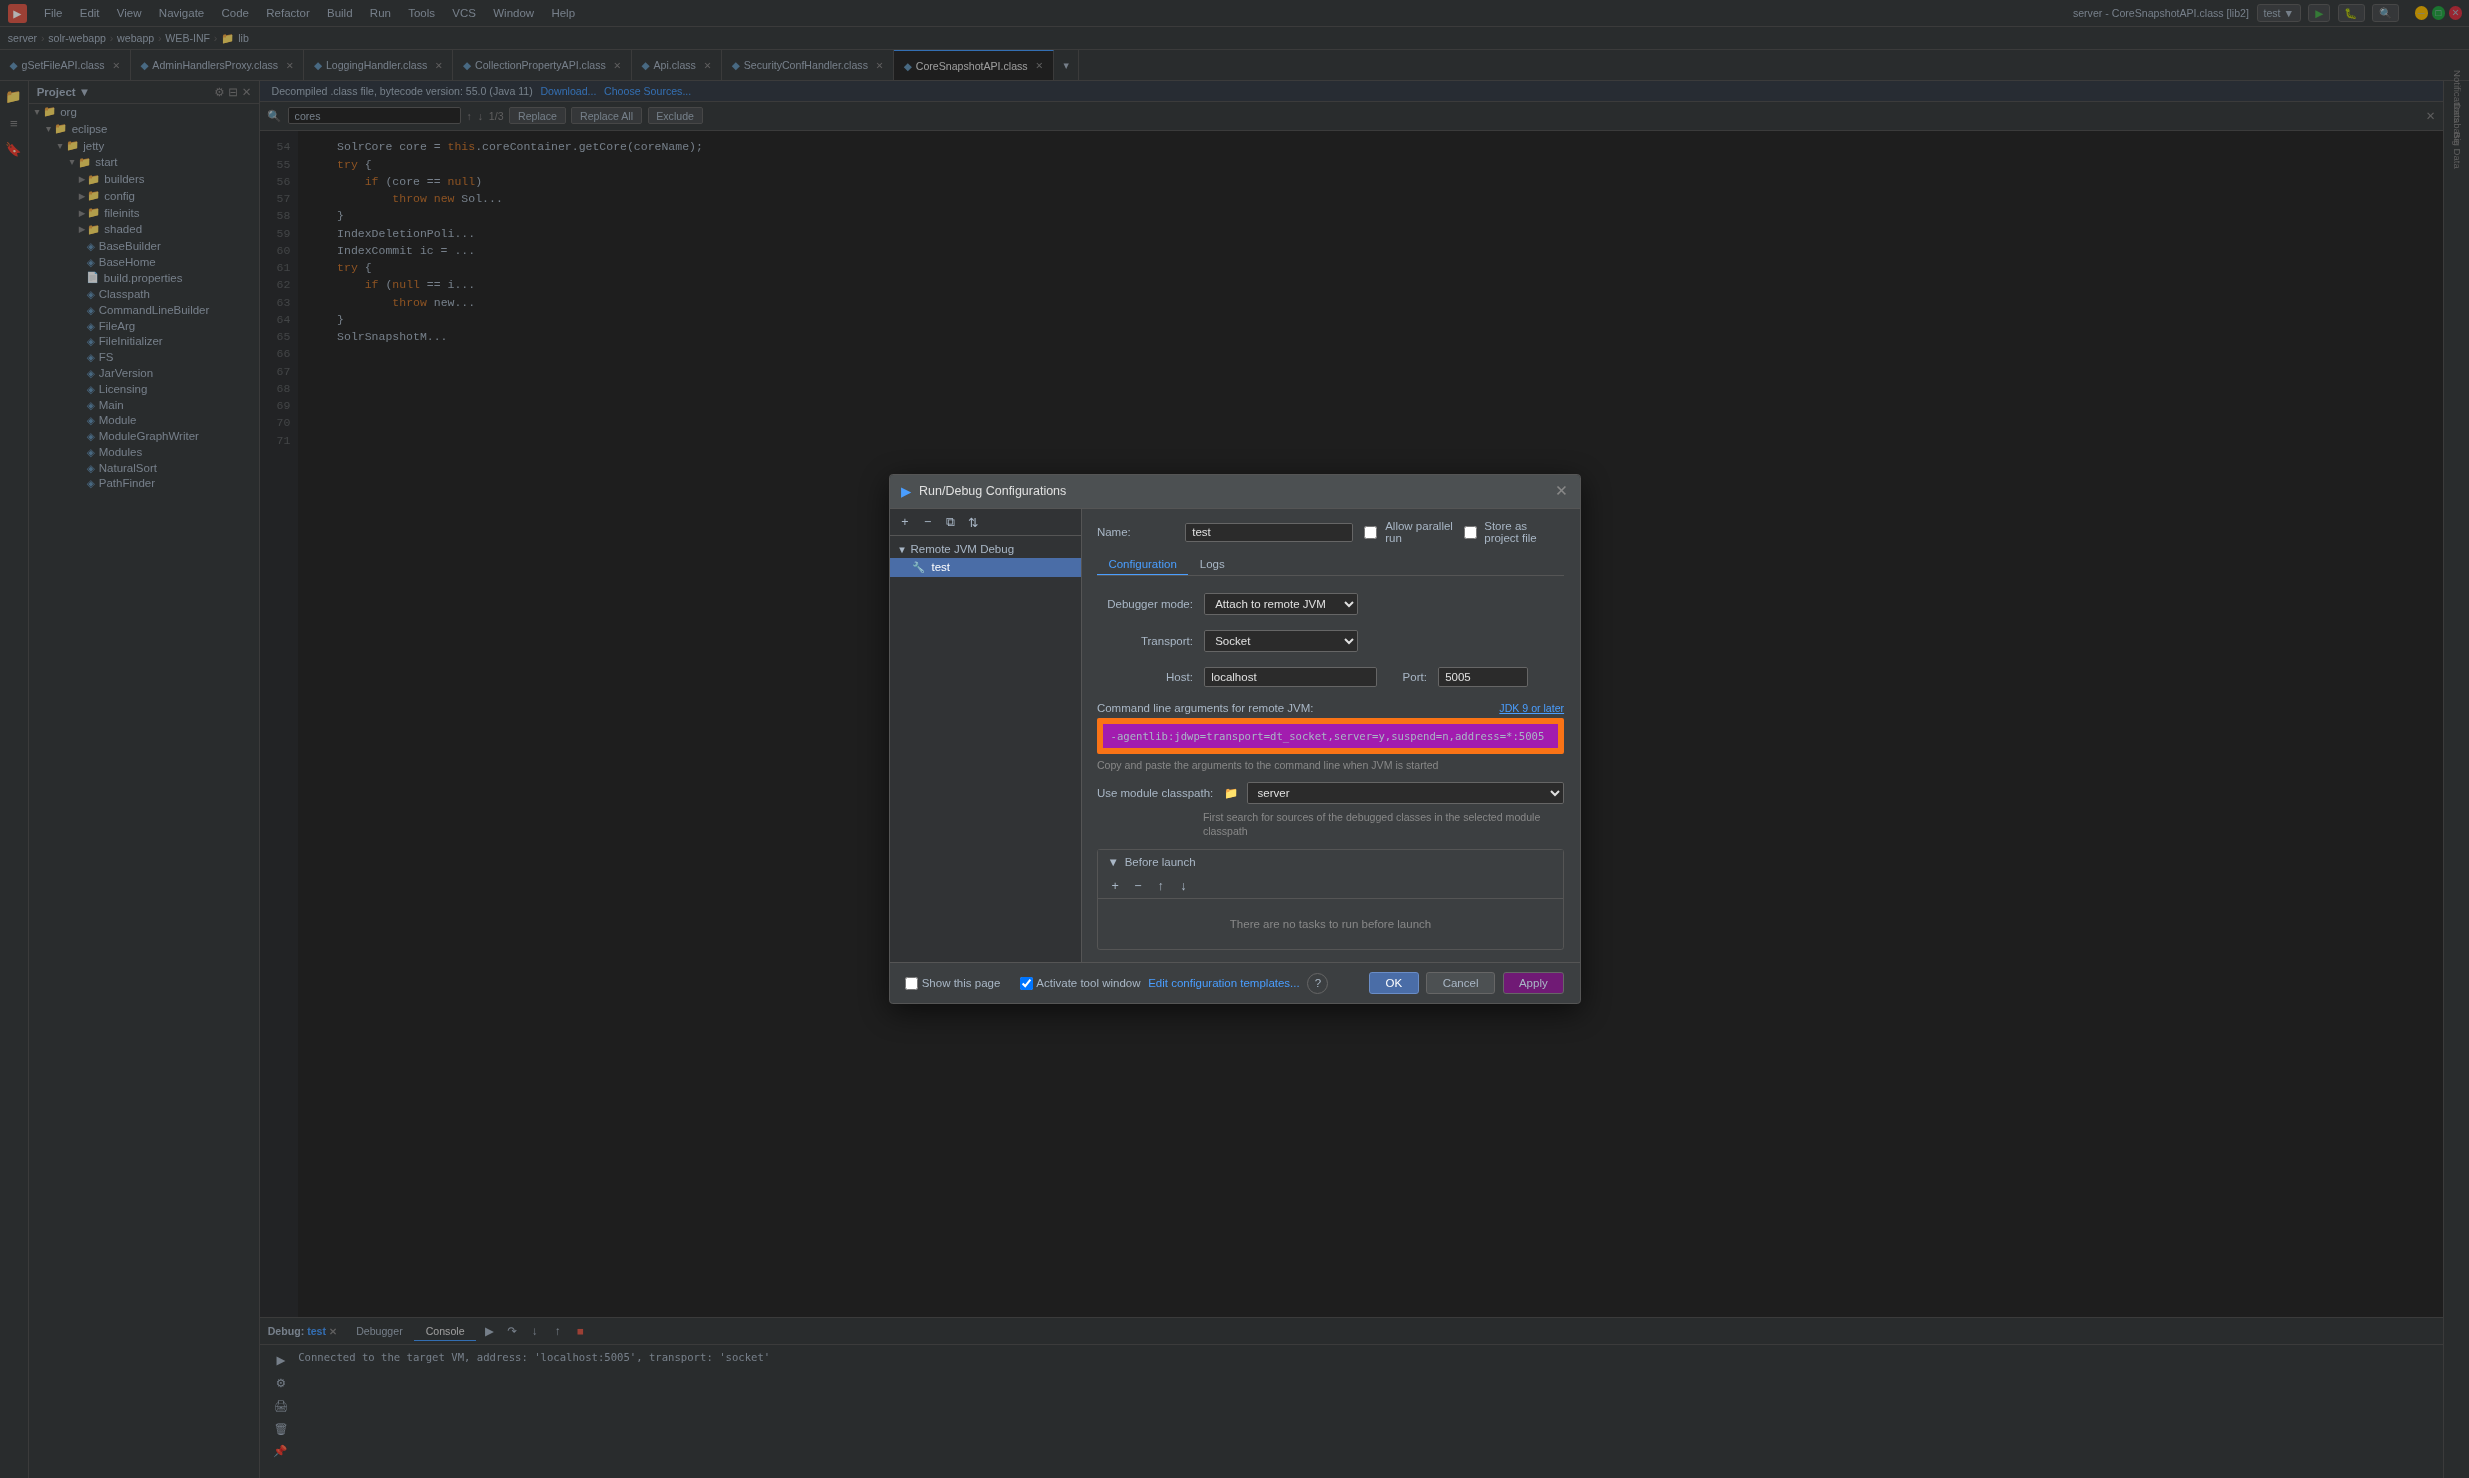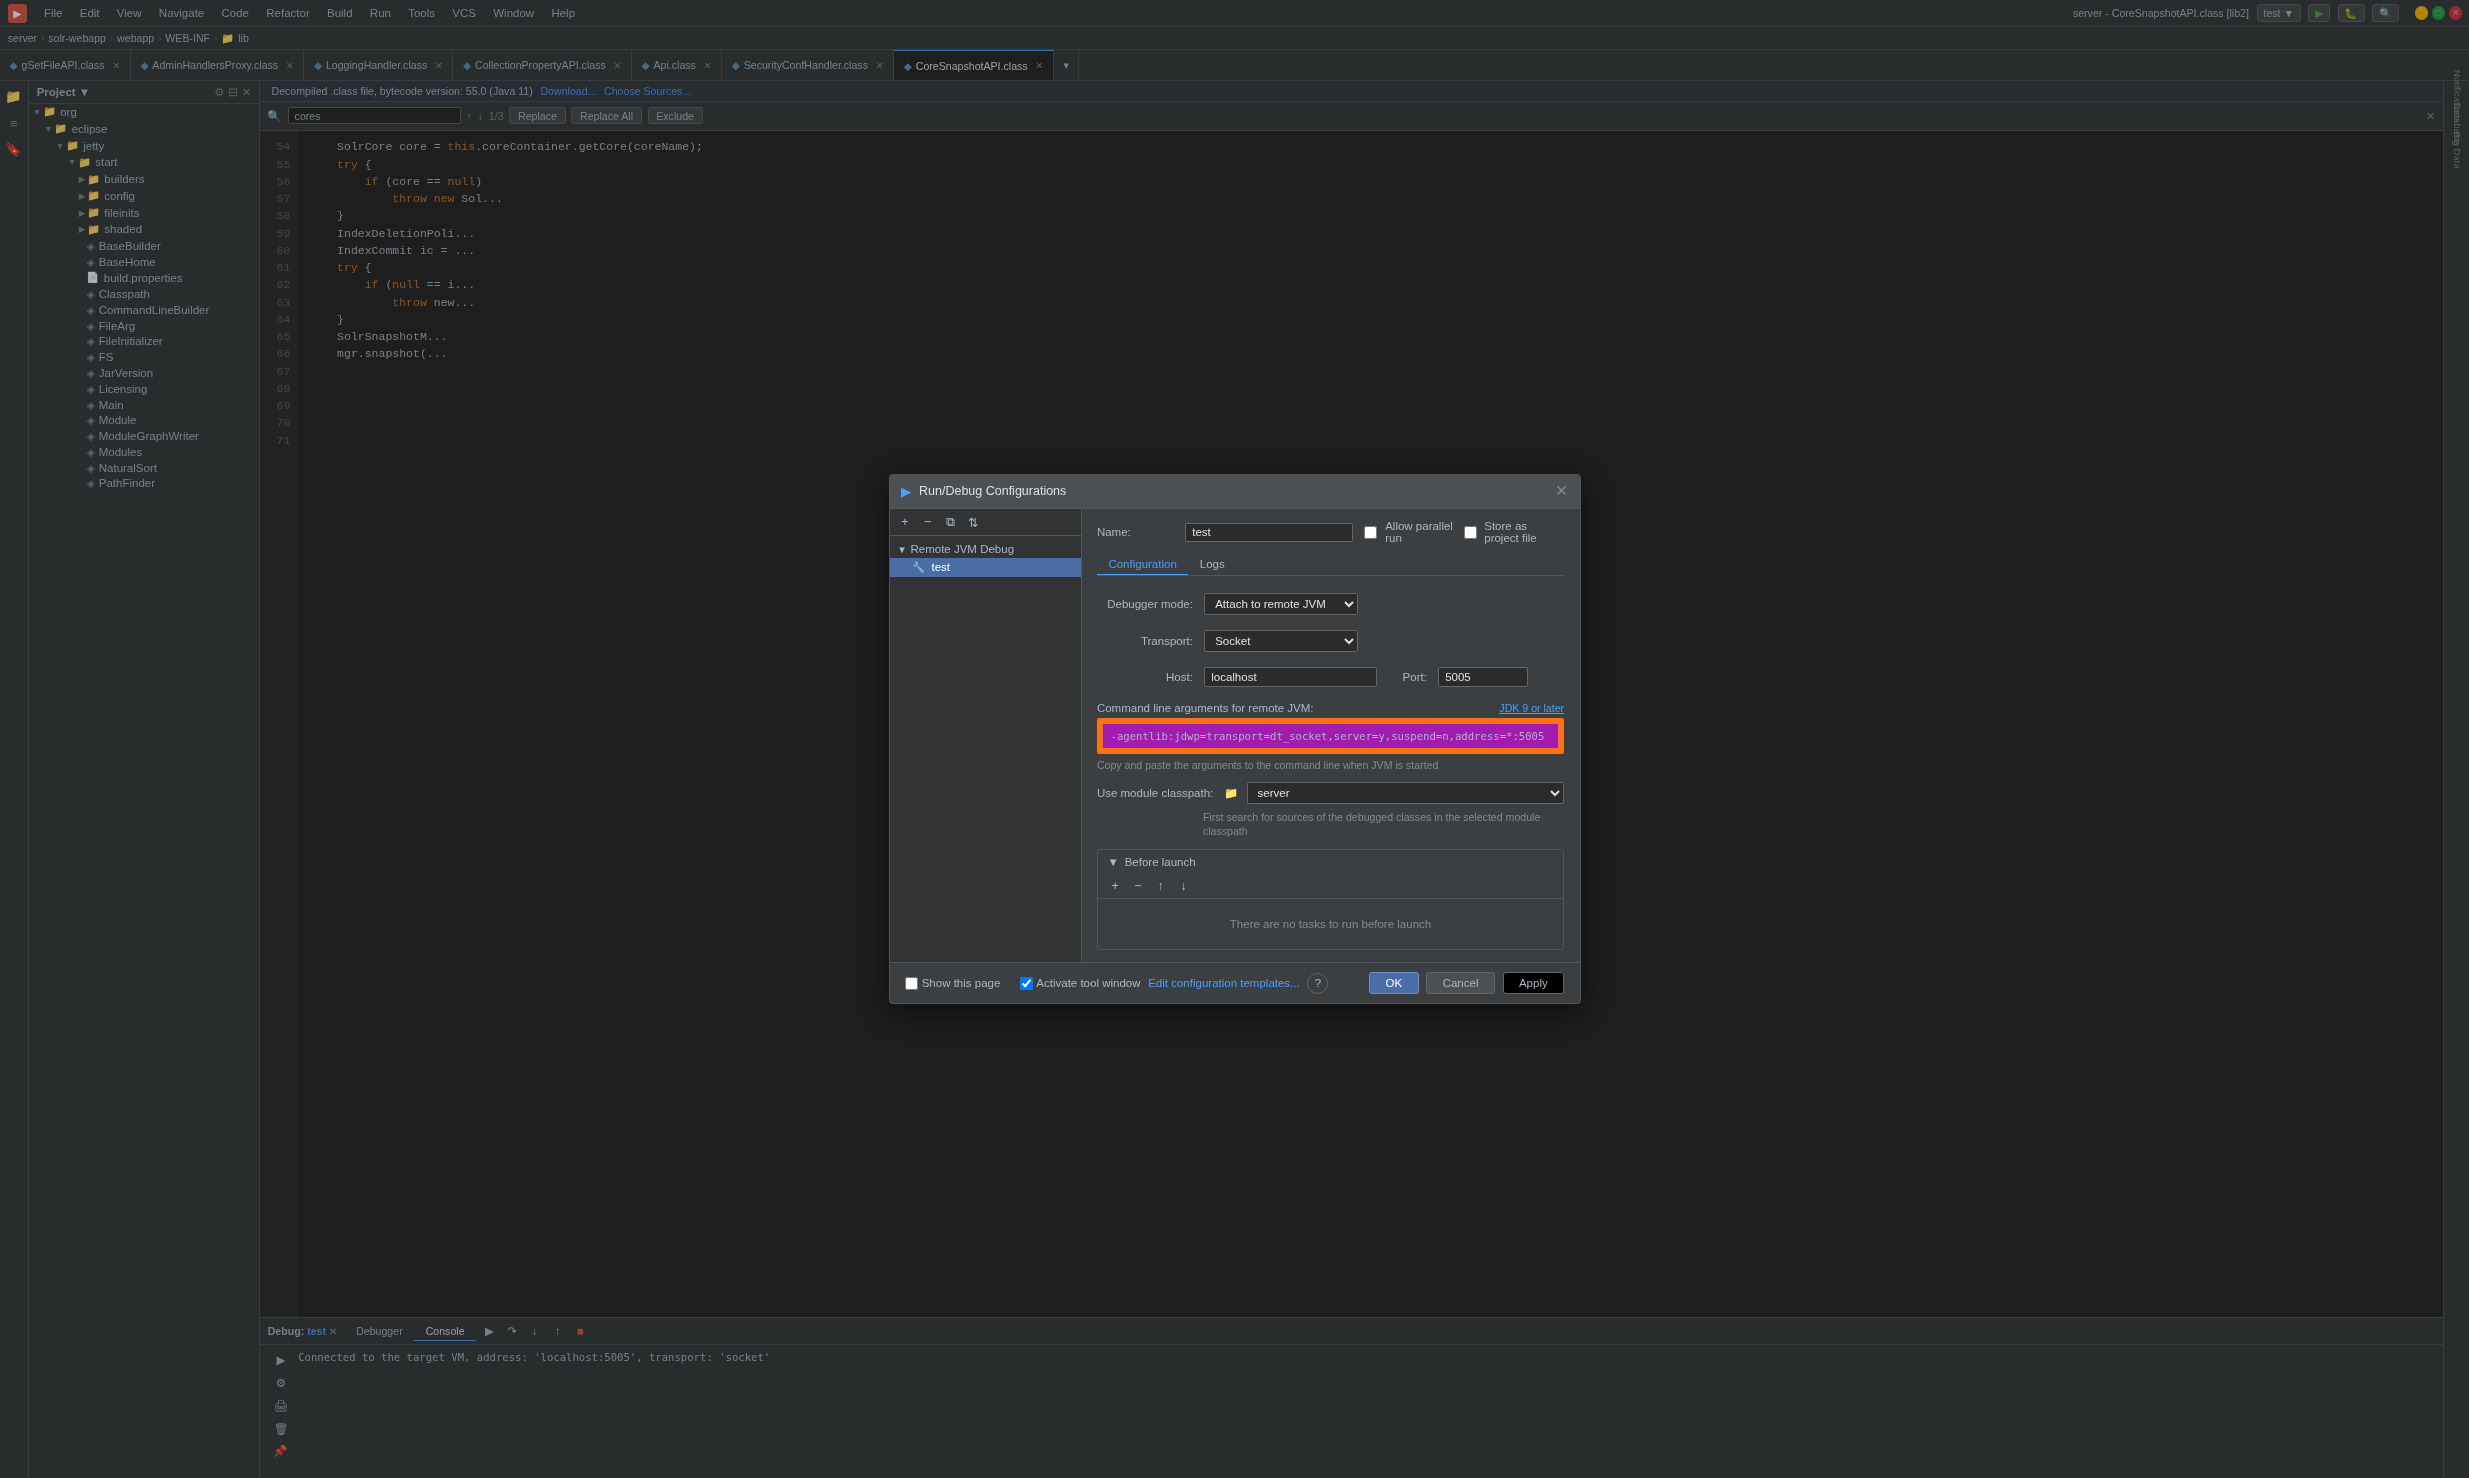--- a/index.html
+++ b/index.html
@@ -514,21 +514,21 @@
       padding: 3.8px 15.4px;
       background: #4c5052;
       border: 1px solid #666;
       color: #a9b7c6;
       border-radius: 2.9px;
       cursor: pointer;
       font-size: 11.5px;
     }
     .btn-apply {
       padding: 3.8px 15.4px;
-      background: #000000;
+      background: #701a75;
       border: 1px solid #666;
       color: #a9b7c6;
       border-radius: 2.9px;
       cursor: pointer;
       font-size: 11.5px;
     }
     .help-btn {
       width: 21px; height: 21px;
       border: 1px solid #666;
       border-radius: 50%;
@@ -848,21 +848,20 @@
           <div class="code-line"></div>
           <div class="code-line"><span class="cls">    IndexDeletionPoli...</span></div>
           <div class="code-line"><span class="cls">    IndexCommit ic = ...</span></div>
           <div class="code-line"></div>
           <div class="code-line"><span class="cls">    </span><span class="kw">try</span><span class="cls"> {</span></div>
           <div class="code-line"><span class="cls">        </span><span class="kw">if</span><span class="cls"> (</span><span class="kw">null</span><span class="cls"> == i...</span></div>
           <div class="code-line"><span class="cls">            </span><span class="kw">throw</span><span class="cls"> new...</span></div>
           <div class="code-line"><span class="cls">    }</span></div>
           <div class="code-line"></div>
           <div class="code-line"><span class="cls">    SolrSnapshotM...</span></div>
-          <div class="code-line"><span class="cls">    mgr.snapshot(...</span></div>
         </div>
       </div>
     </div>
 
     <div class="debug-panel">
       <div class="debug-tabs">
         <div style="padding: 3.8px 7.7px; font-size:10.6px; color:#a9b7c6; font-weight:600;">
           <span>Debug:</span>
           <span style="color:#4a9eff;">test</span>
           <span style="color:#888;font-size:9.6px;cursor:pointer;"> ✕</span>

